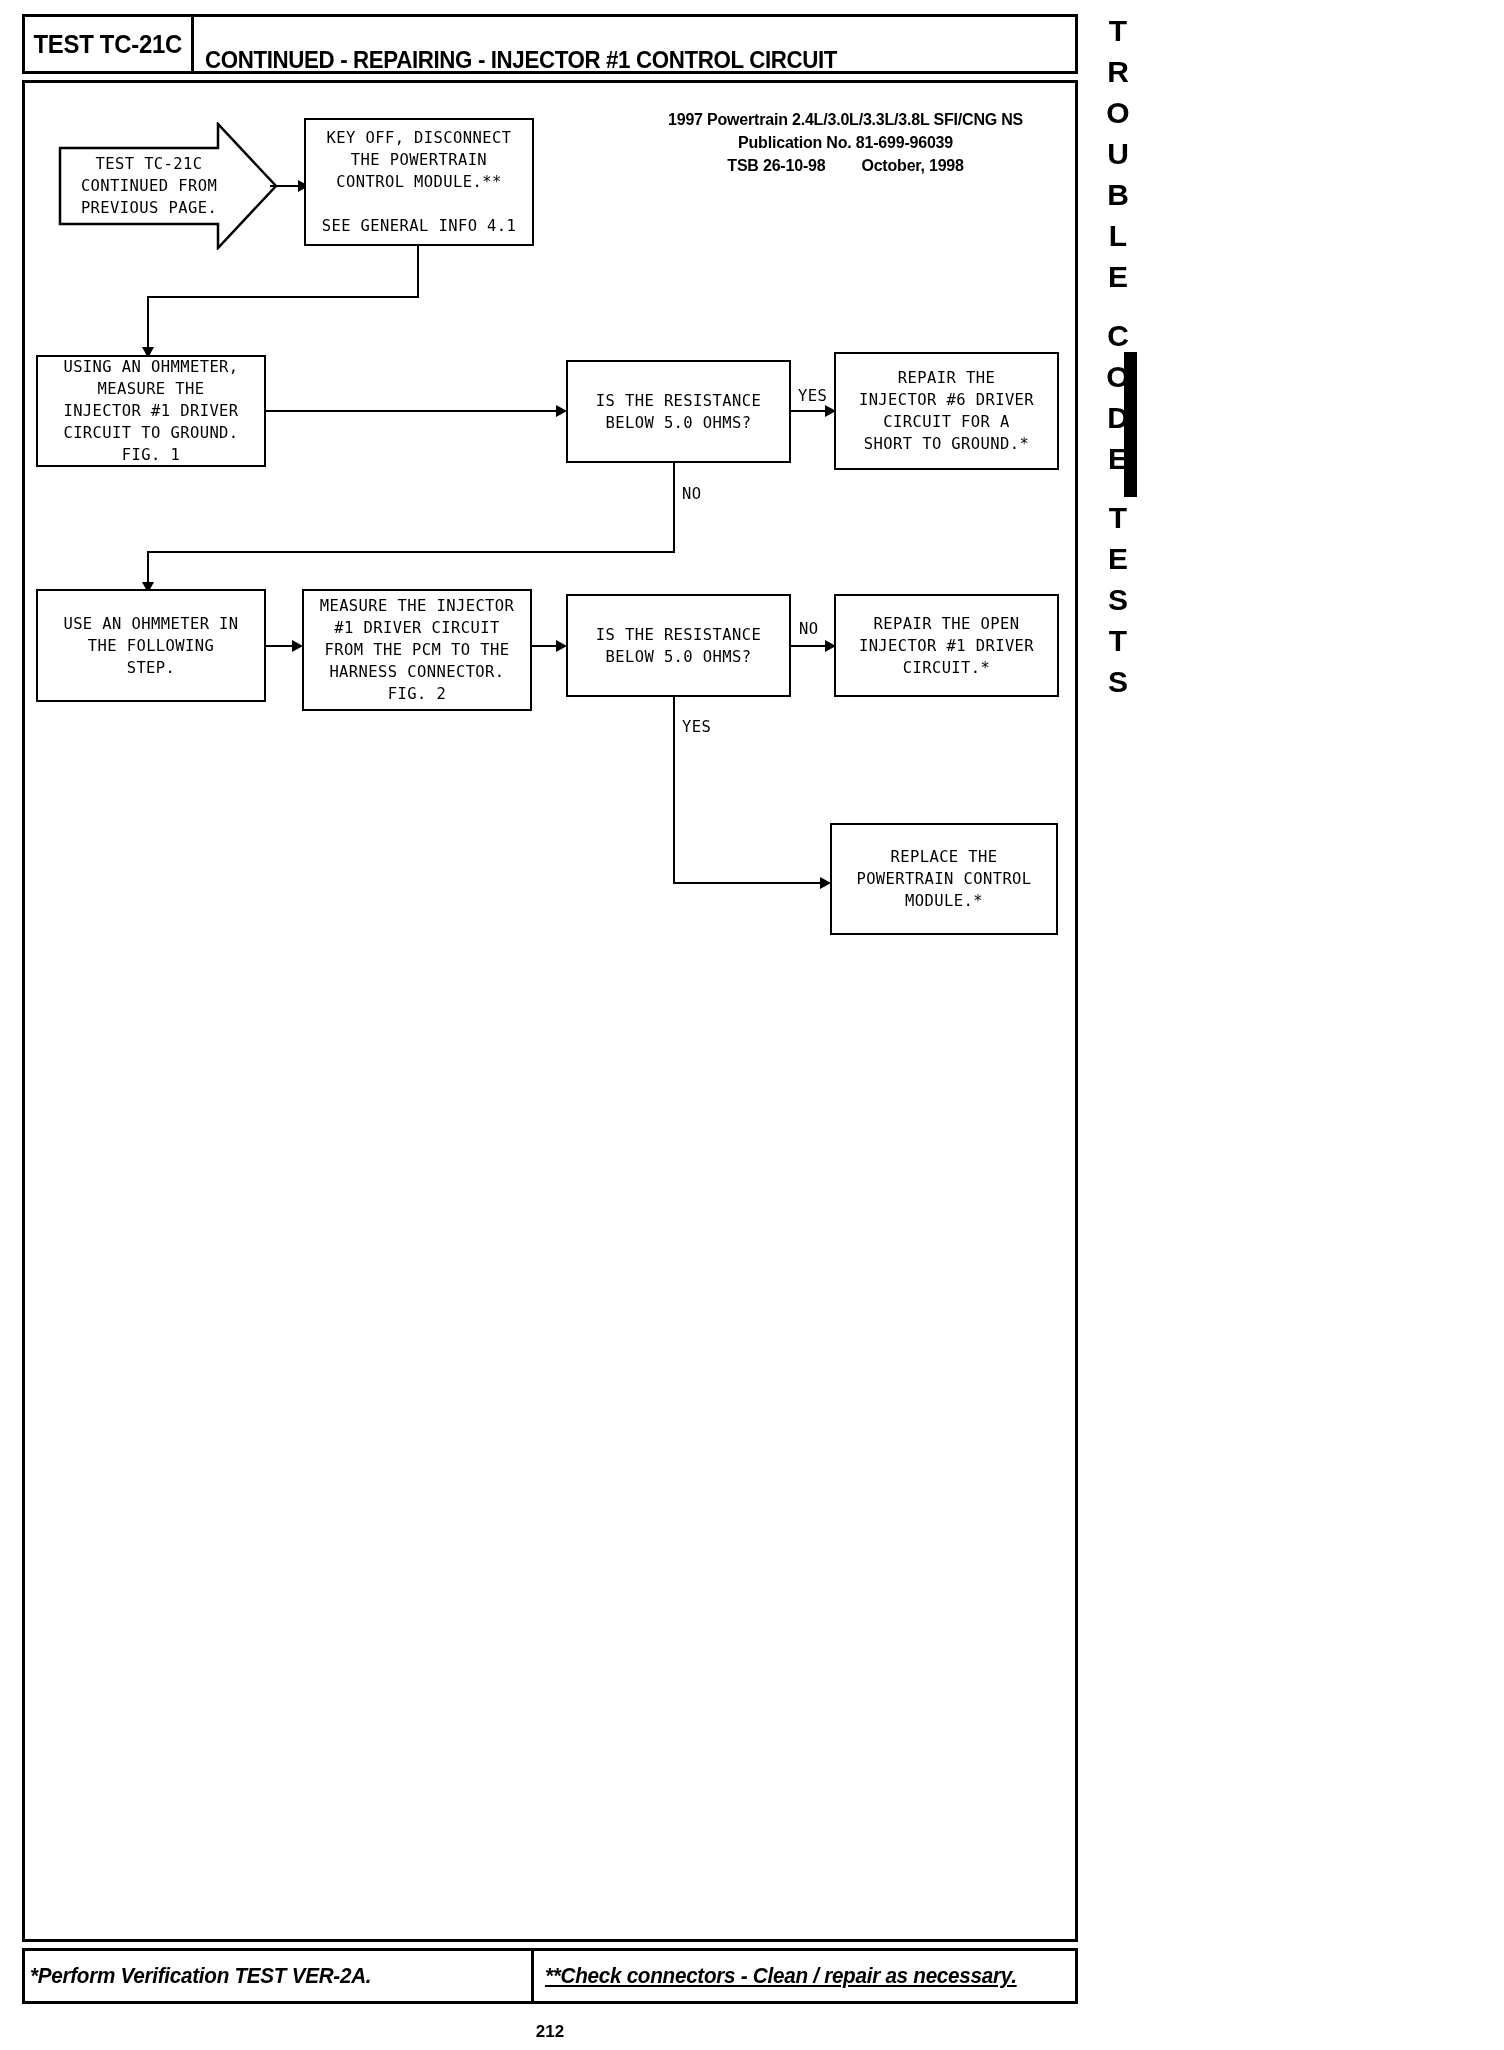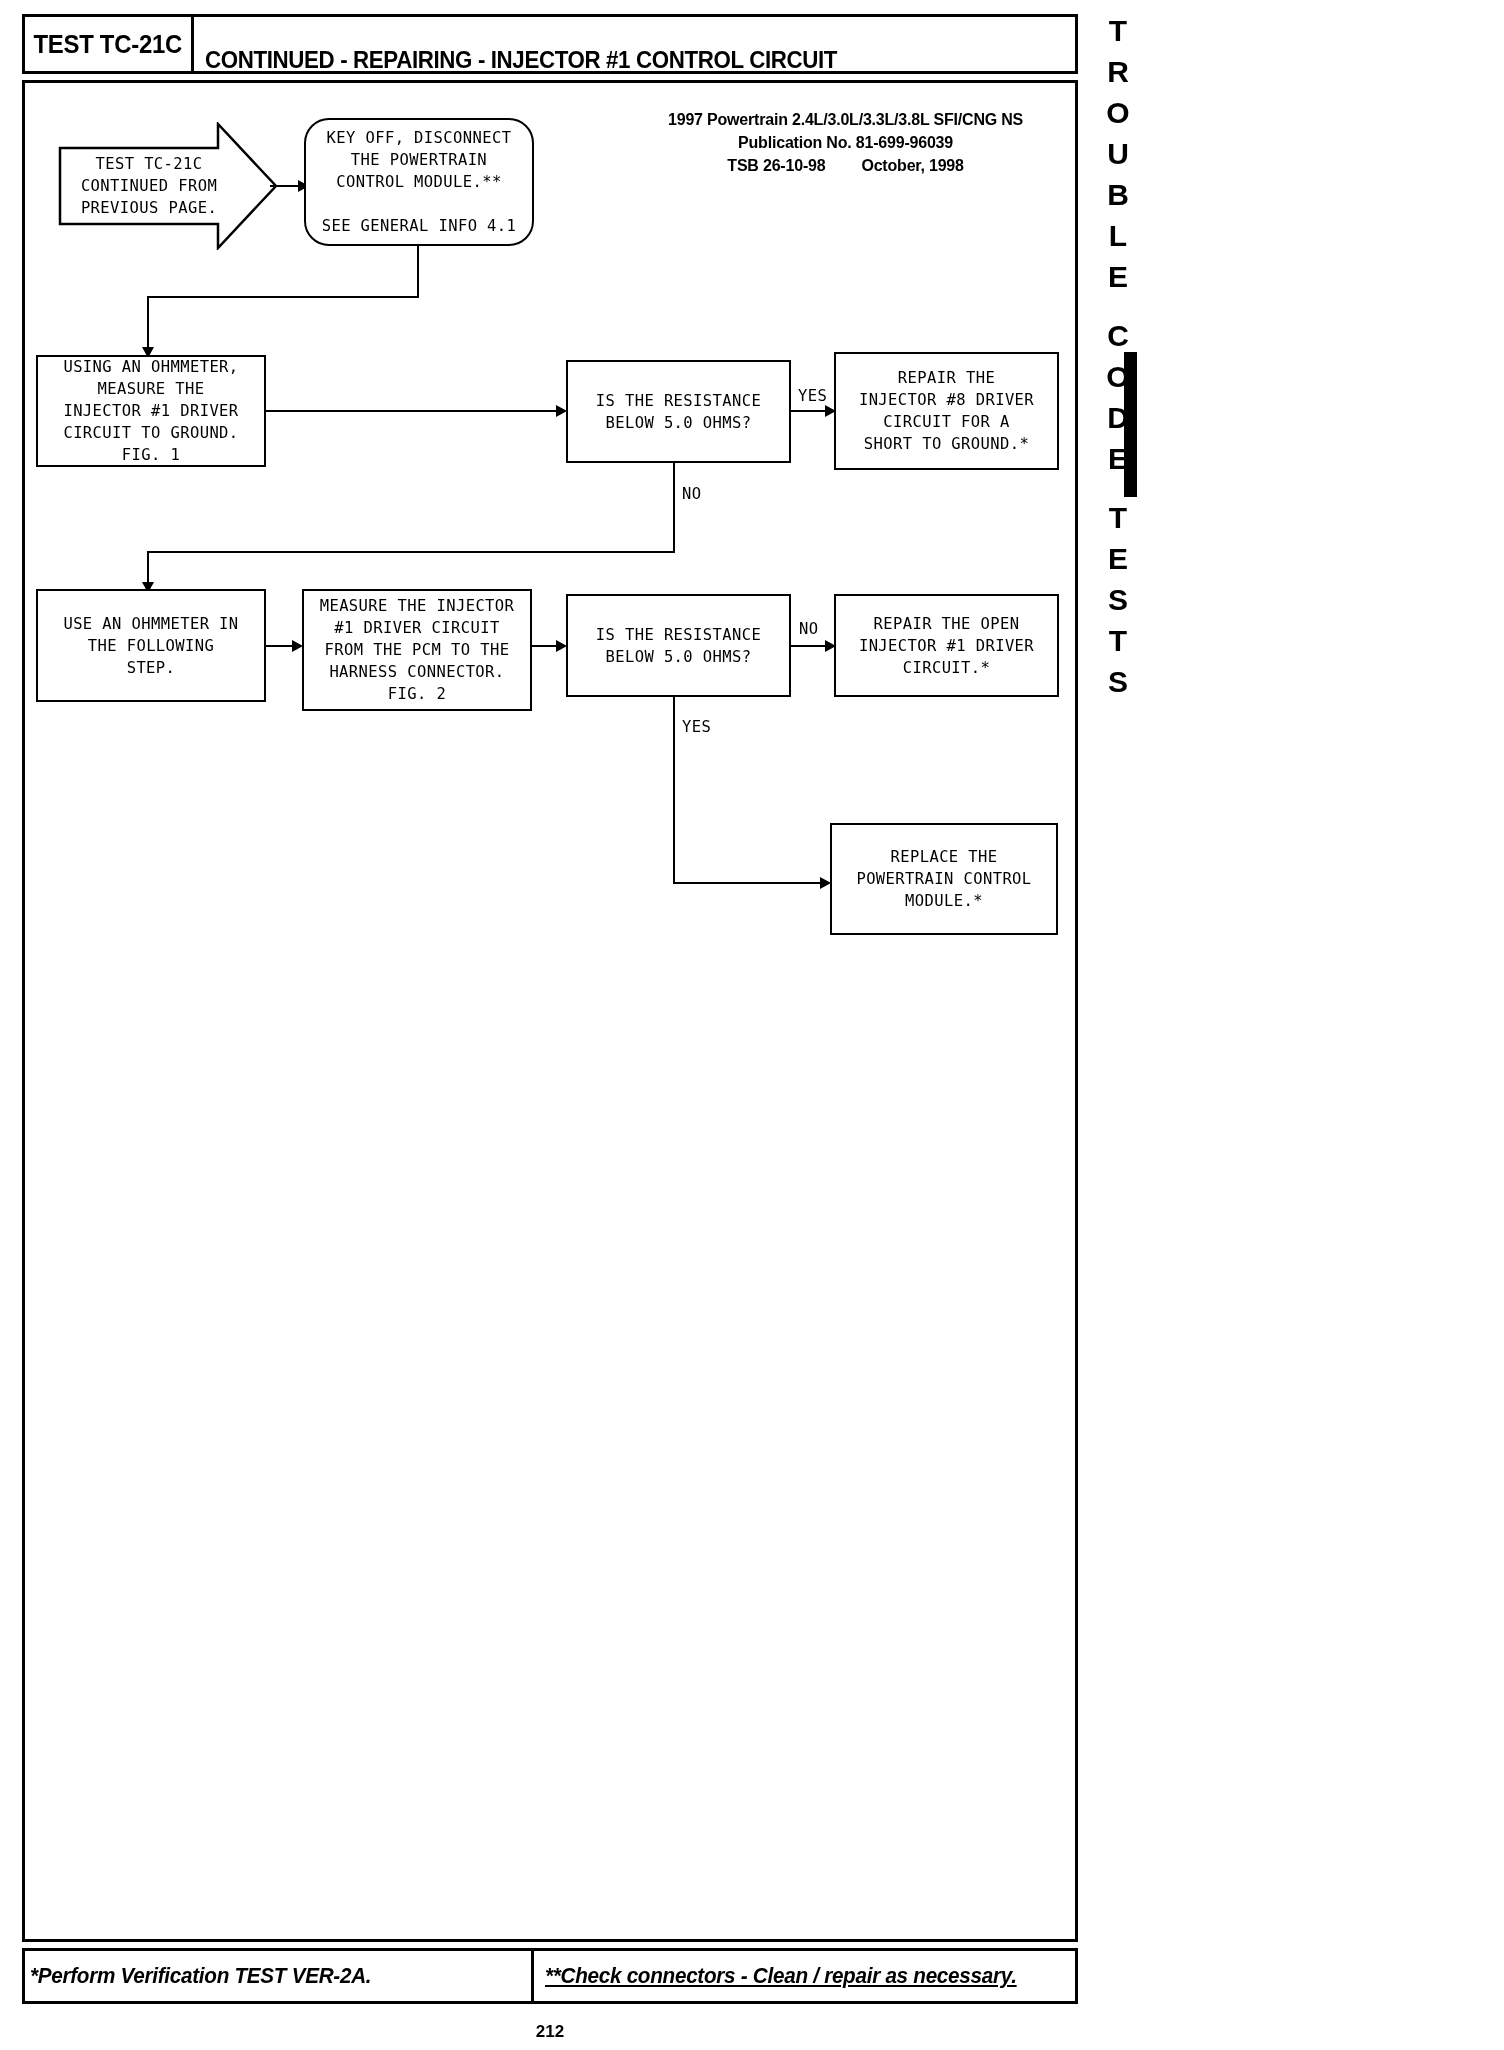--- a/index.html
+++ b/index.html
@@ -279,21 +279,21 @@
       <polygon points="2,26 160,26 160,2 218,64 160,126 160,102 2,102" fill="#ffffff" stroke="#000000" stroke-width="2.5" stroke-linejoin="miter"></polygon>
     </svg>
     <div class="fc-pentagon-label">TEST TC-21C
 CONTINUED FROM
 PREVIOUS PAGE.</div>
   </div>
 
   <div class="line-h" style="left:270px; top:185px; width:32px;"></div>
   <div class="arrow-head arrow-right" style="left:298px; top:180px;"></div>
 
-  <div class="fc-box" style="left:304px; top:118px; width:230px; height:128px;border-radius:25px;">KEY OFF, DISCONNECT
+  <div class="fc-box" style="left:304px; top:118px; width:230px; height:128px;">KEY OFF, DISCONNECT
 THE POWERTRAIN
 CONTROL MODULE.**
 
 SEE GENERAL INFO 4.1</div>
 
   <div class="line-v" style="left:417px; top:246px; height:52px;"></div>
   <div class="line-h" style="left:147px; top:296px; width:272px;"></div>
   <div class="line-v" style="left:147px; top:296px; height:54px;"></div>
   <div class="arrow-head arrow-down" style="left:142px; top:347px;"></div>
 
@@ -307,21 +307,21 @@
   <div class="arrow-head arrow-right" style="left:556px; top:405px;"></div>
 
   <div class="fc-box" style="left:566px; top:360px; width:225px; height:103px;">IS THE RESISTANCE
 BELOW 5.0 OHMS?</div>
 
   <div class="line-h" style="left:791px; top:410px; width:44px;"></div>
   <div class="arrow-head arrow-right" style="left:825px; top:405px;"></div>
   <div class="branch-label" style="left:796px; top:387px;">YES</div>
 
   <div class="fc-box" style="left:834px; top:352px; width:225px; height:118px;">REPAIR THE
-INJECTOR #8 DRIVER
+INJECTOR #6 DRIVER
 CIRCUIT FOR A
 SHORT TO GROUND.*</div>
 
   <div class="line-v" style="left:673px; top:463px; height:90px;"></div>
   <div class="branch-label" style="left:680px; top:485px;">NO</div>
   <div class="line-h" style="left:147px; top:551px; width:528px;"></div>
   <div class="line-v" style="left:147px; top:551px; height:35px;"></div>
   <div class="arrow-head arrow-down" style="left:142px; top:582px;"></div>
 
   <div class="fc-box" style="left:36px; top:589px; width:230px; height:113px;">USE AN OHMMETER IN

